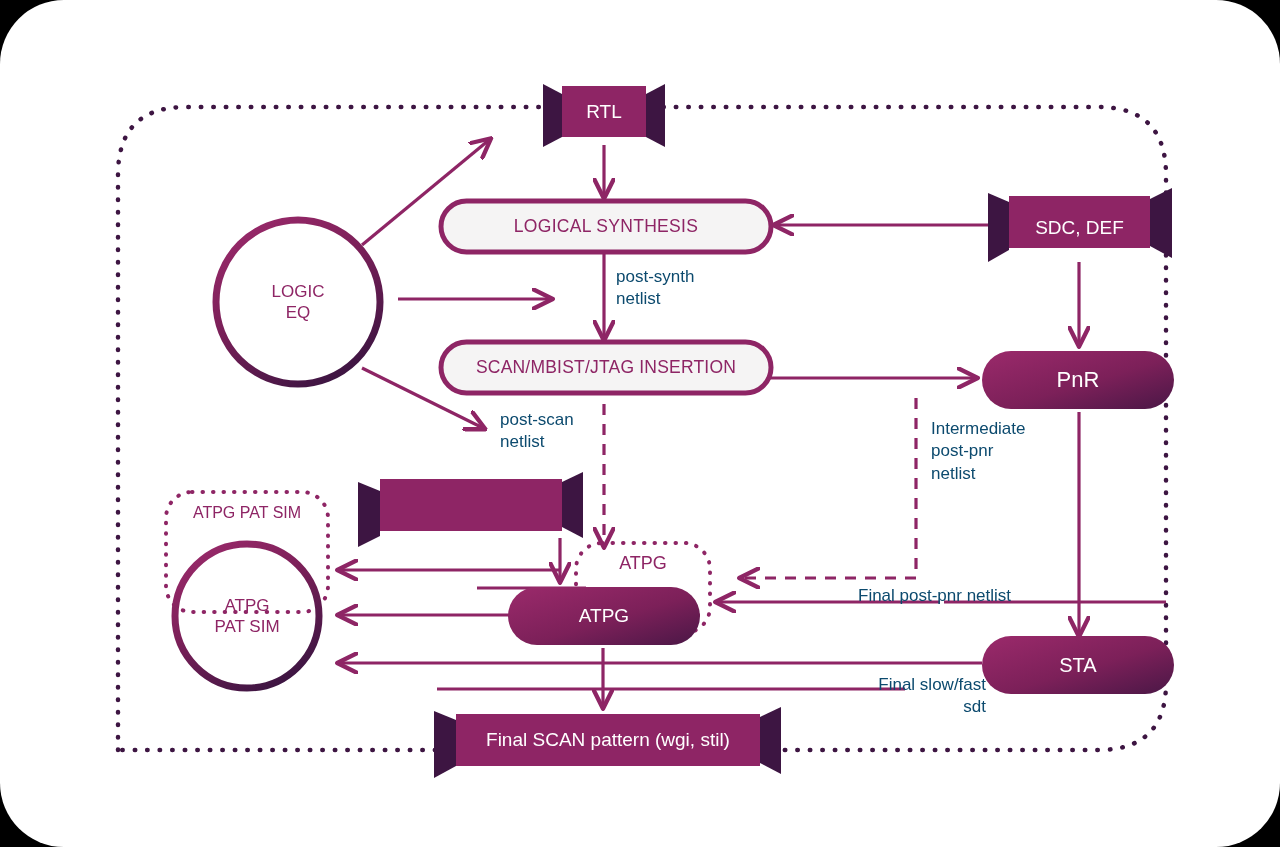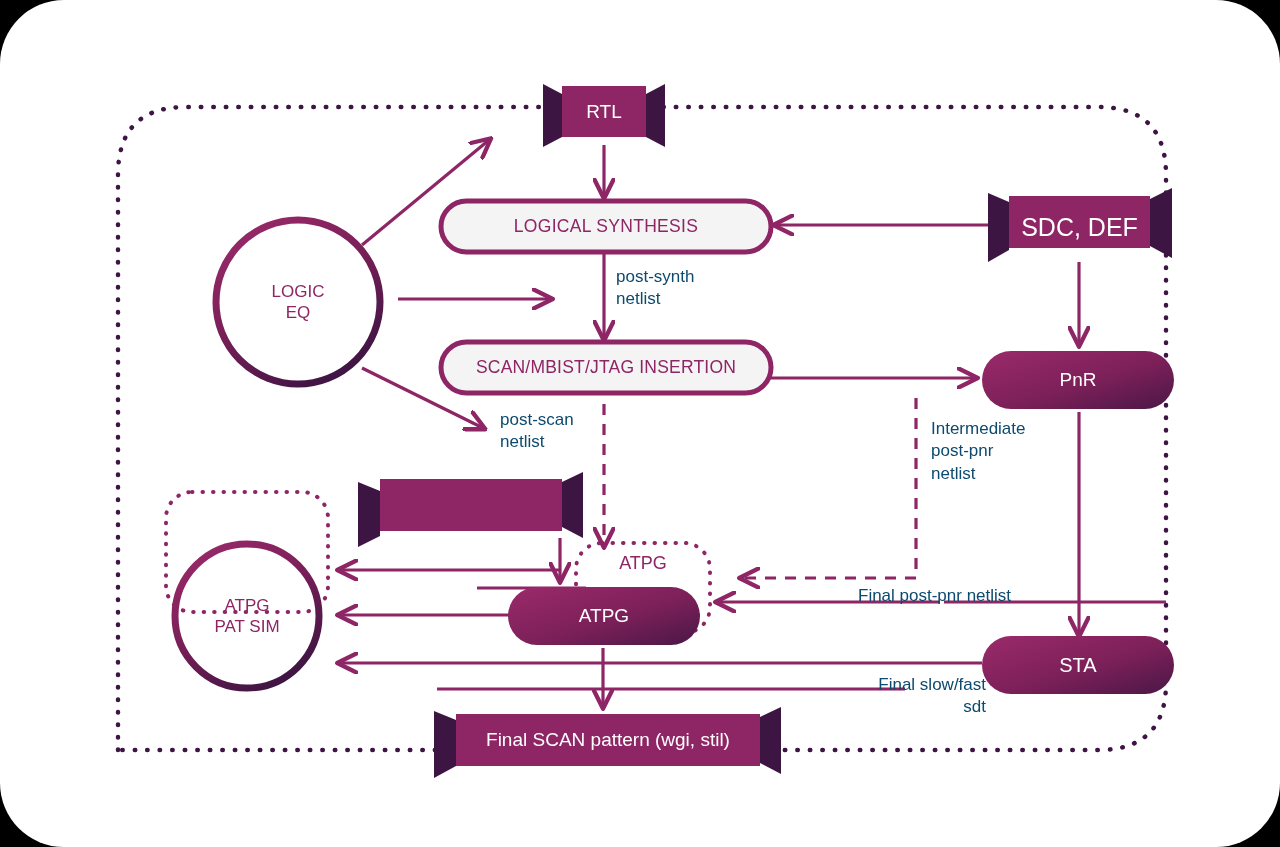--- a/index.html
+++ b/index.html
@@ -168,31 +168,32 @@
 
     <div class="node-label txt-plum" style="left:238px; top:272px; width:120px; height:60px; font-size:17px; flex-direction:column;">
       <span>LOGIC</span>
       <span>EQ</span>
     </div>
 
     <div class="node-label txt-plum" style="left:441px; top:201px; width:330px; height:51px; font-size:17.5px; letter-spacing:0.3px;">LOGICAL SYNTHESIS</div>
 
     <div class="node-label txt-plum" style="left:441px; top:342px; width:330px; height:51px; font-size:17.5px; letter-spacing:0.2px;">SCAN/MBIST/JTAG INSERTION</div>
 
-    <div class="node-label txt-white" style="left:1009px; top:196px; width:141px; height:64px; font-size:25px;">SDC, DEF</div>
-
-    <div class="node-label txt-white" style="left:982px; top:351px; width:192px; height:58px; font-size:19px;">PnR</div>
+    <div class="node-label txt-white" style="left:1009px; top:196px; width:141px; height:64px; font-size:19px;">SDC, DEF</div>
+
+    <div class="node-label txt-white" style="left:982px; top:351px; width:192px; height:58px; font-size:22px;">PnR</div>
 
     <div class="node-label txt-white" style="left:982px; top:636px; width:192px; height:58px; font-size:20px;">STA</div>
 
 
     <div class="node-label txt-white" style="left:508px; top:587px; width:192px; height:58px; font-size:19px;">ATPG</div>
 
     <div class="node-label txt-plum" style="left:576px; top:546px; width:134px; height:34px; font-size:18px;">ATPG</div>
 
+    <div class="node-label txt-plum" style="left:166px; top:498px; width:162px; height:30px; font-size:16px;">ATPG PAT SIM</div>
 
     <div class="node-label txt-plum" style="left:187px; top:586px; width:120px; height:60px; font-size:17px; flex-direction:column;">
       <span>ATPG</span>
       <span>PAT SIM</span>
     </div>
 
     <div class="node-label txt-white" style="left:456px; top:714px; width:304px; height:52px; font-size:19px;">Final SCAN pattern (wgi, stil)</div>
 
     <div class="free-label" style="left:616px; top:266px; font-size:17px;">
       <div>post-synth</div>

